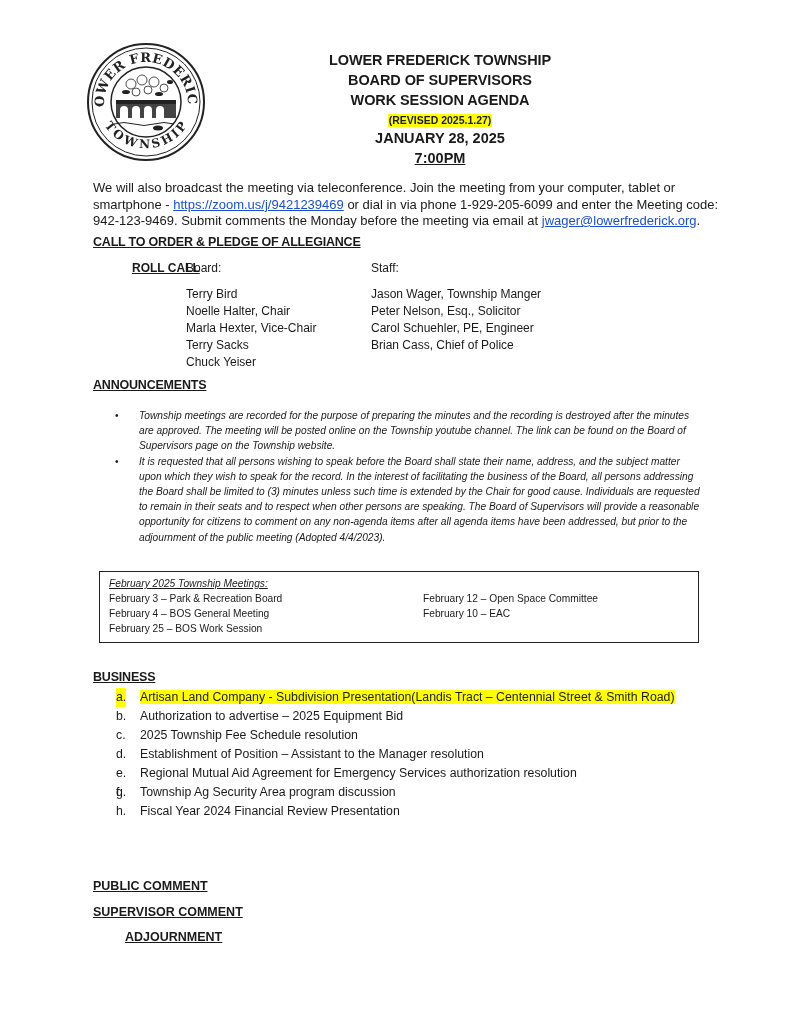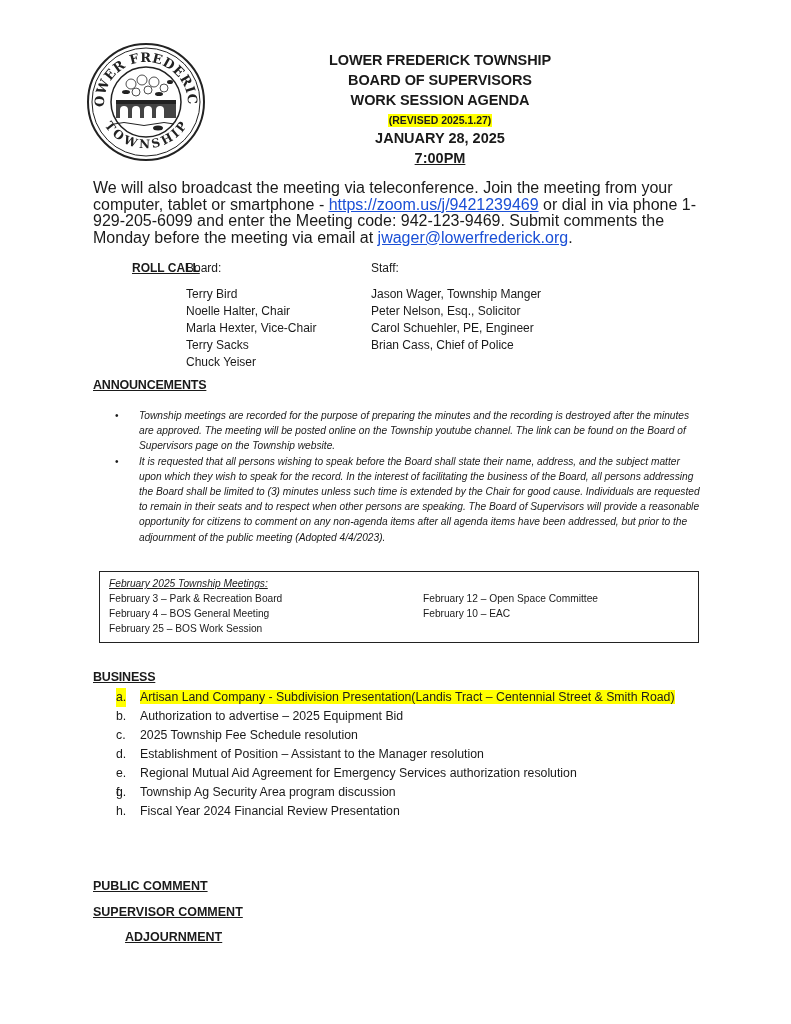--- a/index.html
+++ b/index.html
@@ -7,21 +7,21 @@
          font-family: "Liberation Sans", "DejaVu Sans", sans-serif; color: #1a1a1a; }
   .page { position: absolute; left: 0; top: 0; width: 791px; height: 1024px; }
   .logo { position: absolute; left: 86px; top: 42px; width: 120px; height: 120px; }
   .header { position: absolute; left: 290px; top: 50px; width: 300px; text-align: center;
             font-weight: bold; }
   .header .line { font-size: 14.5px; line-height: 20px; letter-spacing: -0.1px; }
   .header .revised { display: inline-block; background: #ffff00; font-size: 10.5px; line-height: 13px;
                      padding: 0 1px; margin: 1px 13px 1px; }
   .header .date { font-size: 14.5px; line-height: 20px; }
   .header .time { font-size: 14.5px; line-height: 20px; text-decoration: underline; }
-  .intro { position: absolute; left: 93px; top: 180px; width: 630px; font-size: 16px; line-height: 16.5px; }
+  .intro { position: absolute; left: 93px; top: 180px; width: 630px; font-size: 13px; line-height: 16.5px; }
   .intro a { color: #1a4fd6; text-decoration: underline; }
   .sec-title { position: absolute; left: 93px; font-weight: bold; font-size: 12.5px;
                text-decoration: underline; letter-spacing: -0.2px; }
   .roll { position: absolute; left: 93px; top: 260px; font-size: 12px; line-height: 17px; }
   .roll-label { position: absolute; left: 0; top: 0; font-weight: bold; text-decoration: underline; width: 90px; padding-left: 39px; }
   .col { position: absolute; top: 0; width: 220px; }
   .col .hdr { margin-bottom: 9px; }
   .announce { position: absolute; left: 115px; top: 408px; width: 590px; font-size: 10.2px;
               line-height: 15.2px; font-style: italic; }
   .announce ul { margin: 0; padding: 0; list-style: none; }
@@ -90,20 +90,21 @@
     <div class="line">WORK SESSION AGENDA</div>
     <div><span class="revised">(REVISED 2025.1.27)</span></div>
     <div class="date">JANUARY 28, 2025</div>
     <div class="time">7:00PM</div>
   </div>
 
   <div class="intro">
     <span>We will also broadcast the meeting via teleconference. Join the meeting from your computer, tablet or smartphone - </span><a>https://zoom.us/j/9421239469</a><span>  or dial in via phone 1-929-205-6099 and enter the Meeting code: 942-123-9469. Submit comments the Monday before the meeting via email at </span><a>jwager@lowerfrederick.org</a><span>.</span>
   </div>
 
+  <div class="sec-title" style="top:235px;">CALL TO ORDER &amp; PLEDGE OF ALLEGIANCE</div>
 
   <div class="roll">
     <div class="roll-label">ROLL CALL</div>
     <div class="col" style="left:93px;">
       <div class="hdr">Board:</div>
       <div>Terry Bird</div>
       <div>Noelle Halter, Chair</div>
       <div>Marla Hexter, Vice-Chair</div>
       <div>Terry Sacks</div>
       <div>Chuck Yeiser</div>

